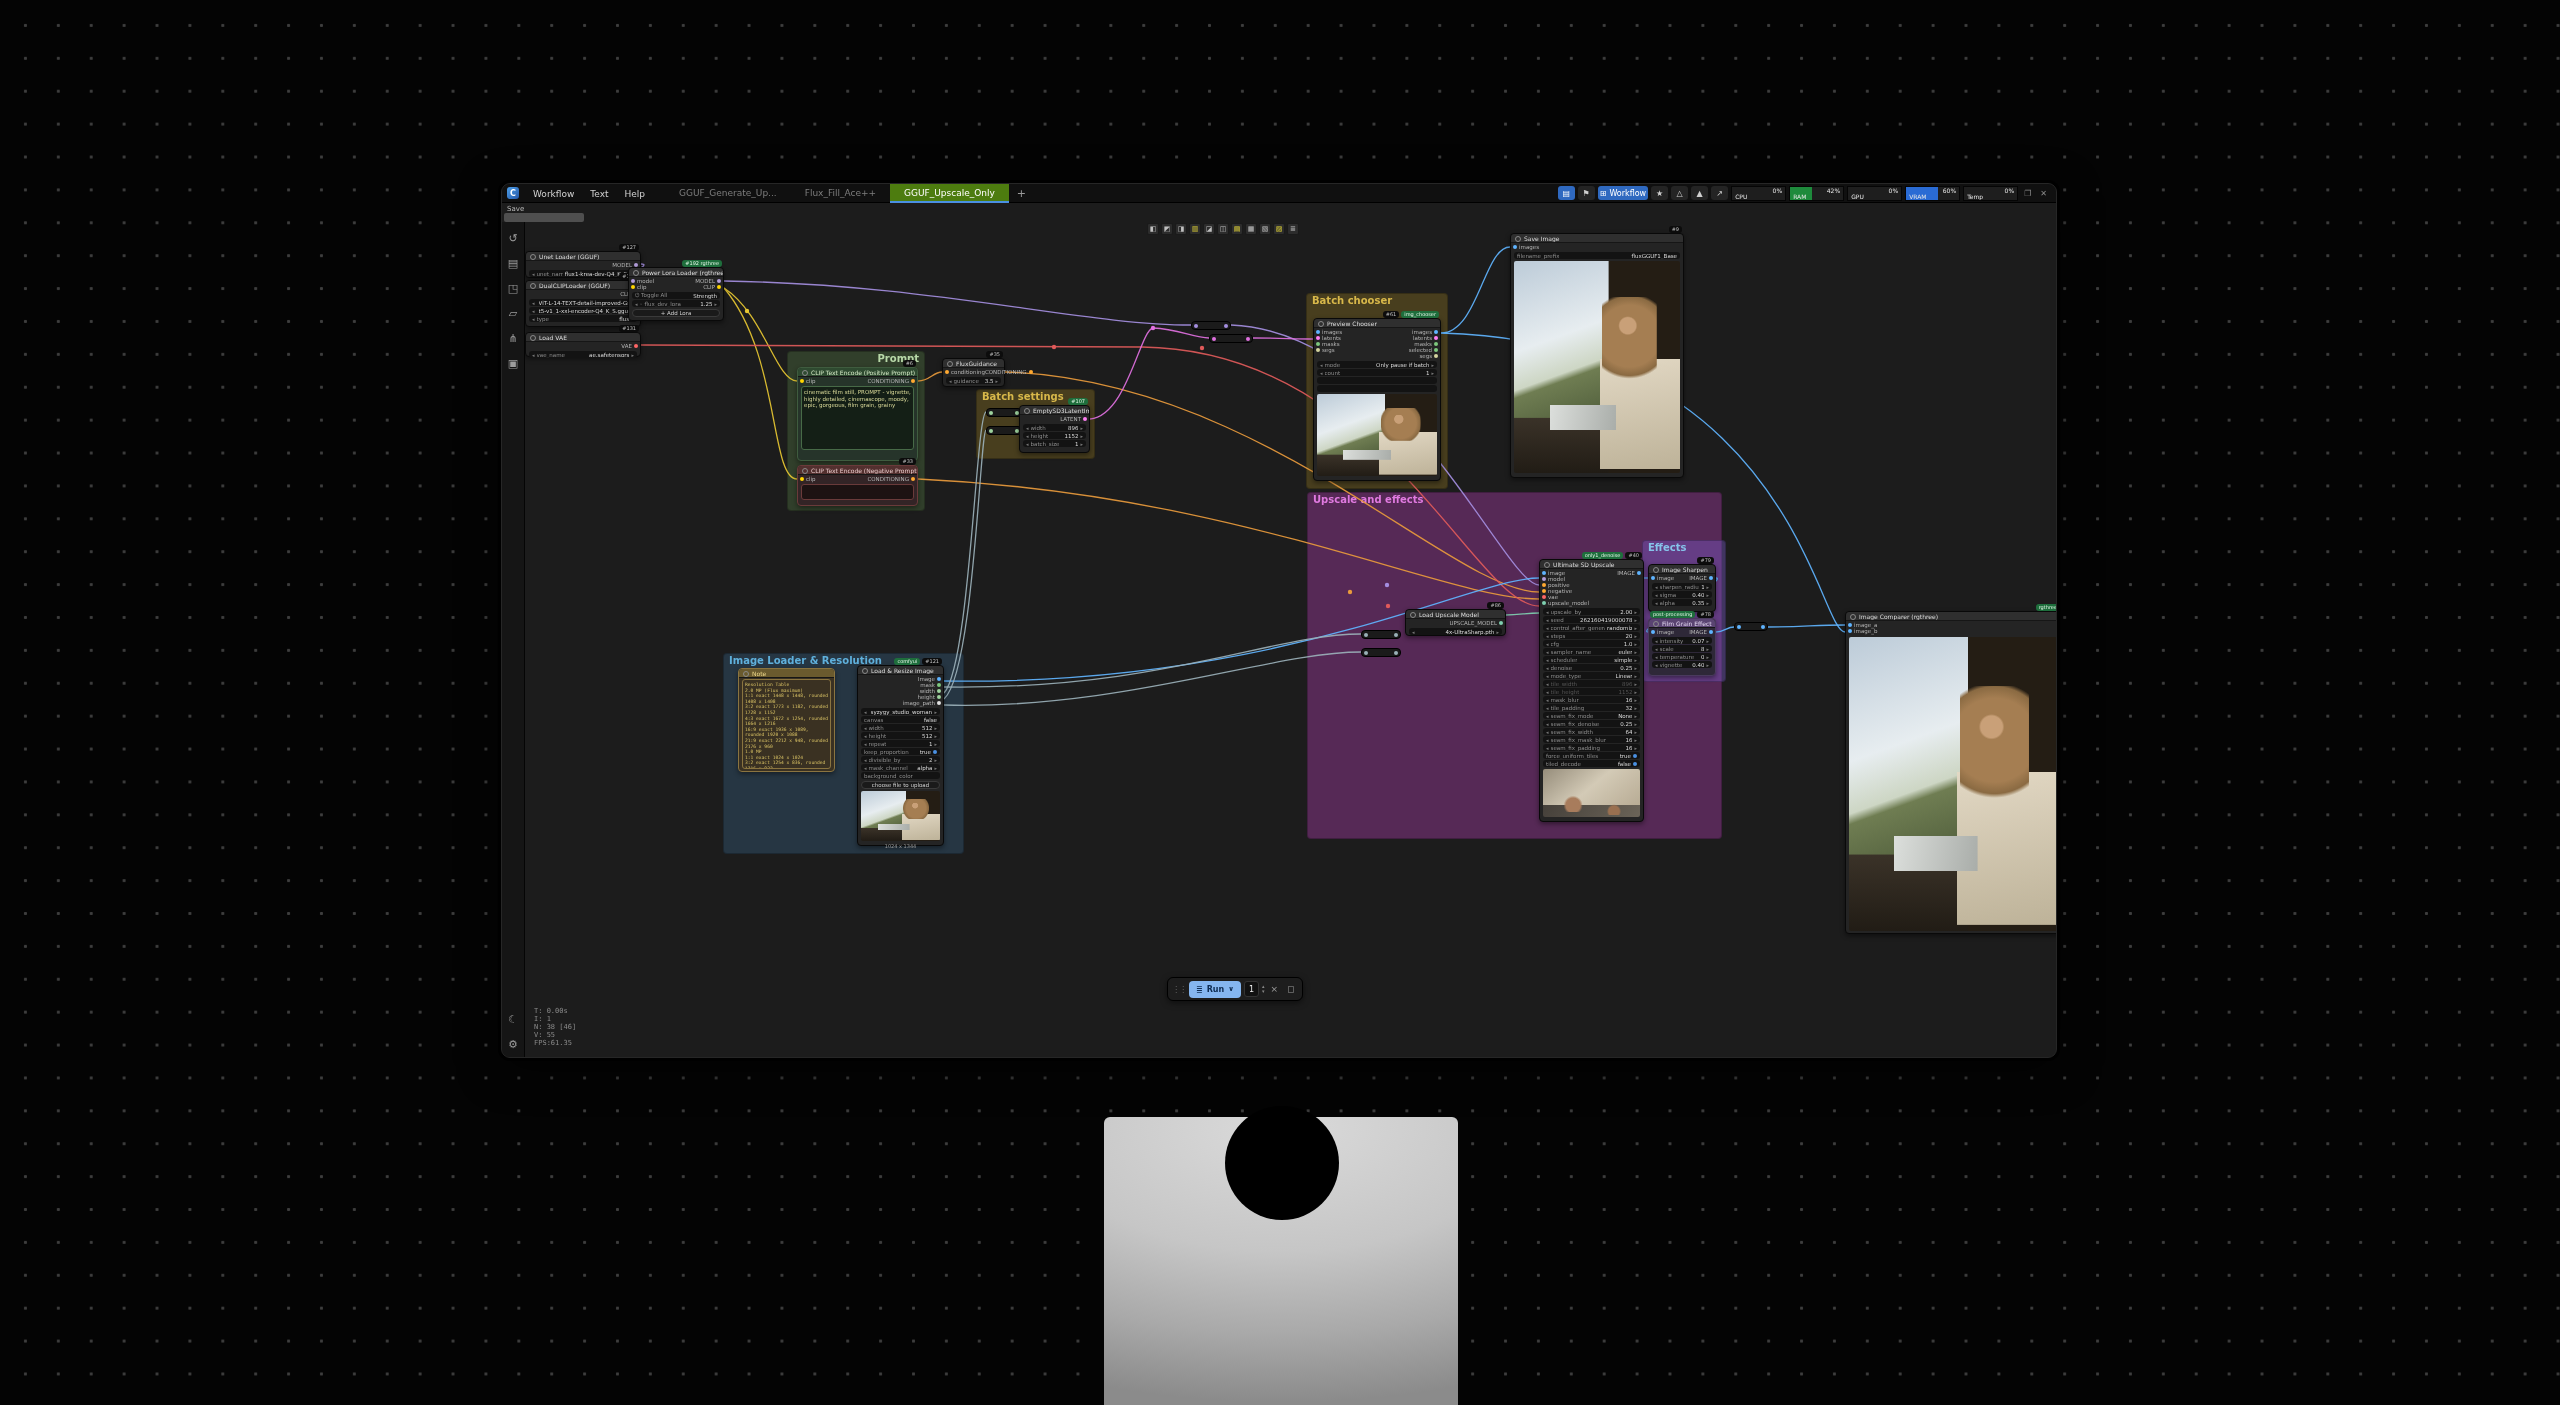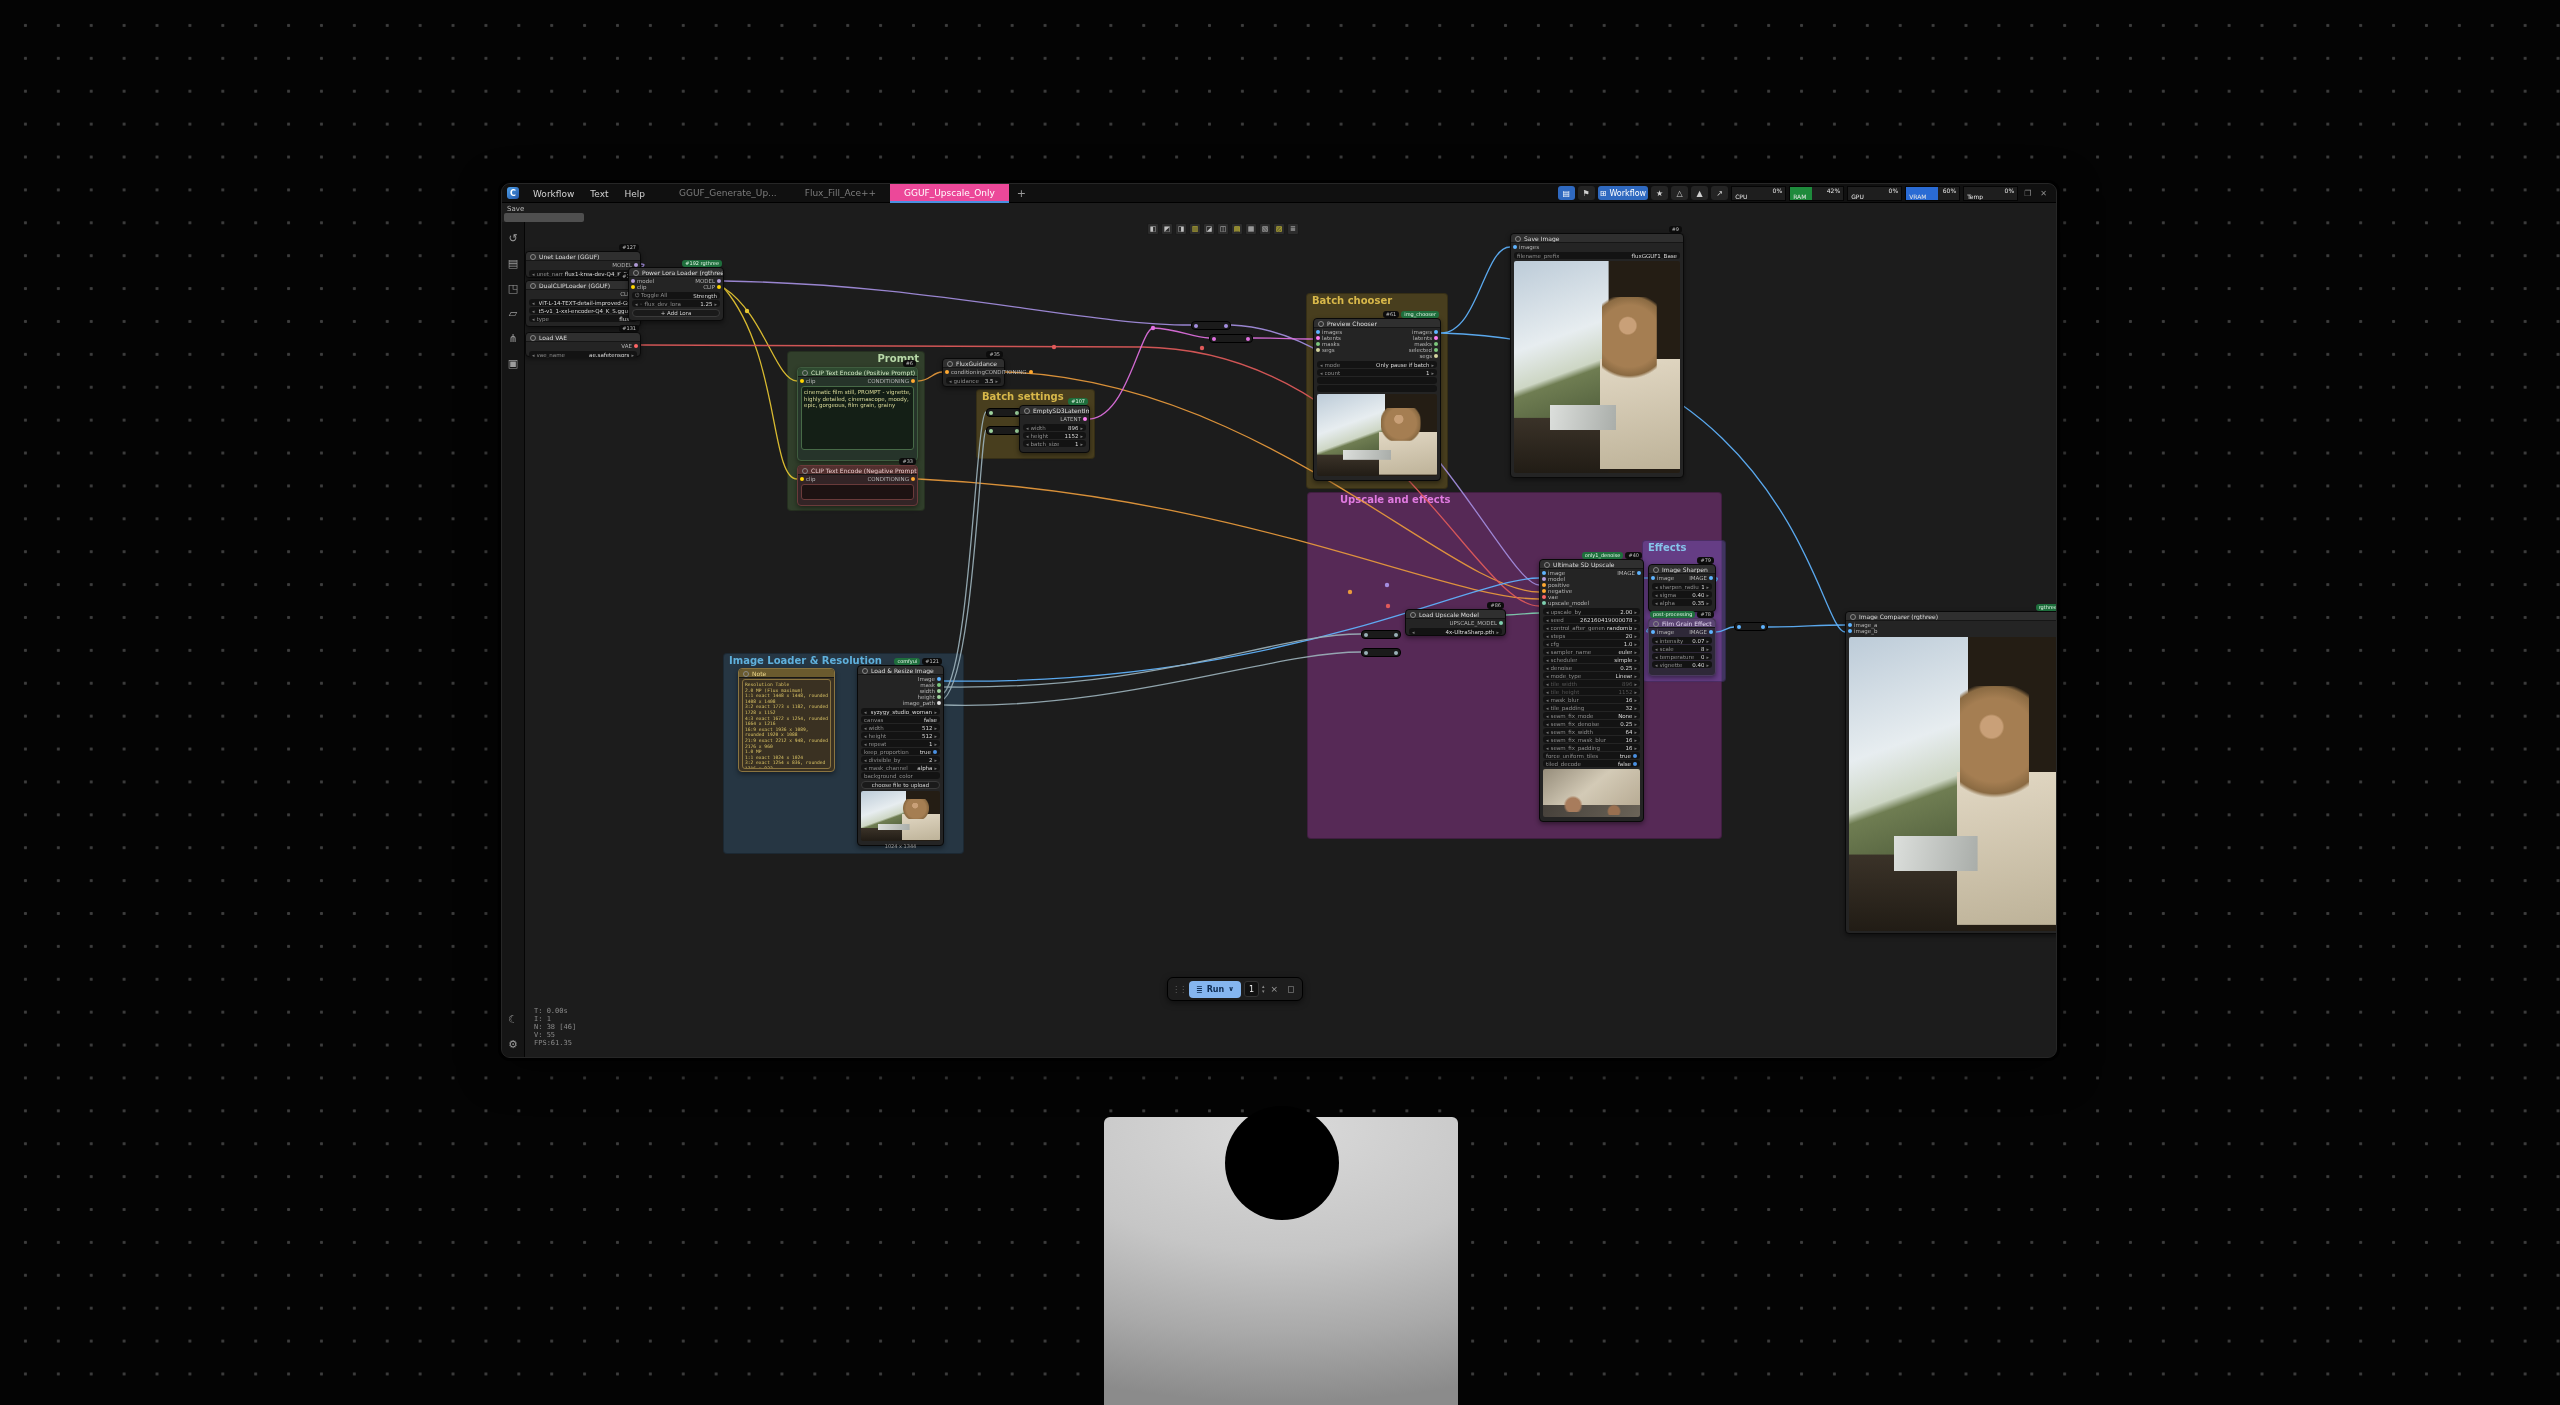--- a/index.html
+++ b/index.html
@@ -18,21 +18,21 @@
   #stand-hole { position:absolute; left:1225px; top:1106px; width:114px; height:114px; background:#000; border-radius:50%; }
   
   #menubar { position:absolute; left:0; top:0; right:0; height:19px; background:#101010;
     border-bottom:1px solid #000; display:flex; align-items:center; z-index:50; }
   #logo { width:12px; height:12px; margin:0 6px 0 5px; border-radius:3px;
     background:linear-gradient(135deg,#4d9fe8,#2457a8); color:#fff; font-size:8px; font-weight:bold;
     display:flex; align-items:center; justify-content:center; }
   .menu-item { font-size:9px; color:#d2d2d2; padding:0 8px; line-height:19px; cursor:default; }
   #tabs { display:flex; height:19px; margin-left:12px; }
   .tab { font-size:9px; color:#7d7d7d; padding:0 14px; line-height:19px; white-space:nowrap; }
-  .tab.active { color:#fff; box-shadow:inset 0 -2px 0 #4a90e2; background:#ec4899; }
+  .tab.active { color:#fff; box-shadow:inset 0 -2px 0 #4a90e2; background:#4d7c0f; }
   #tab-plus { color:#9a9a9a; font-size:11px; padding:0 8px; line-height:19px; }
   #mb-right { margin-left:auto; display:flex; align-items:center; gap:3px; padding-right:6px; }
   .tbtn { min-width:17px; height:14px; border-radius:3px; background:#242424; color:#cfcfcf;
     font-size:8px; display:flex; align-items:center; justify-content:center; padding:0 2px; }
   .tbtn.blue { background:#2f69c0; color:#fff; }
   .tbtn .mlabel { font-size:8px; margin-left:3px; }
   .stat { width:55px; height:15px; background:#1e1e1e; border:1px solid #050505; position:relative; overflow:hidden; }
   .stat-fill { position:absolute; left:0; top:0; bottom:0; }
   .stat-label { position:absolute; left:3px; bottom:0px; font-size:6px; color:#e8e8e8; z-index:2; }
   .stat-val { position:absolute; right:3px; top:0px; font-size:6px; color:#e8e8e8; z-index:2; }
@@ -144,21 +144,21 @@
         <div class="group" style="left: 285px; top: 167px; width: 138px; height: 160px; background: rgba(84, 122, 68, 0.38);">
           <div class="group-title" style="color: rgb(184, 216, 168); text-align: right;">Prompt</div>
         </div>
         <div class="group" style="left: 474px; top: 205px; width: 119px; height: 70px; background: rgba(155, 125, 35, 0.35);">
           <div class="group-title" style="color: rgb(216, 184, 74);">Batch settings</div>
         </div>
         <div class="group" style="left: 804px; top: 109px; width: 142px; height: 196px; background: rgba(155, 125, 35, 0.35);">
           <div class="group-title" style="color: rgb(216, 184, 74);">Batch chooser</div>
         </div>
         <div class="group" style="left: 805px; top: 308px; width: 415px; height: 347px; background: rgba(175, 62, 175, 0.4);">
-          <div class="group-title" style="color: rgb(224, 122, 224); margin-left: 27px;">Upscale and effects</div>
+          <div class="group-title" style="color: rgb(224, 122, 224);">Upscale and effects</div>
         </div>
         <div class="group" style="left: 1140px; top: 356px; width: 84px; height: 142px; background: rgba(125, 95, 210, 0.38);">
           <div class="group-title" style="color: rgb(134, 195, 234);">Effects</div>
         </div>
         <div class="group" style="left: 221px; top: 469px; width: 241px; height: 201px; background: rgba(58, 110, 150, 0.32);">
           <div class="group-title" style="color: rgb(95, 176, 220);">Image Loader &amp; Resolution</div>
         </div>
       </div>
     <svg id="wires" viewBox="0 0 1556 875" width="1556" height="875">
         <path d="M139,80 C152,80 118,92 127,97" stroke="#a48ee0" stroke-width="1.3" fill="none" opacity="0.92"></path>

